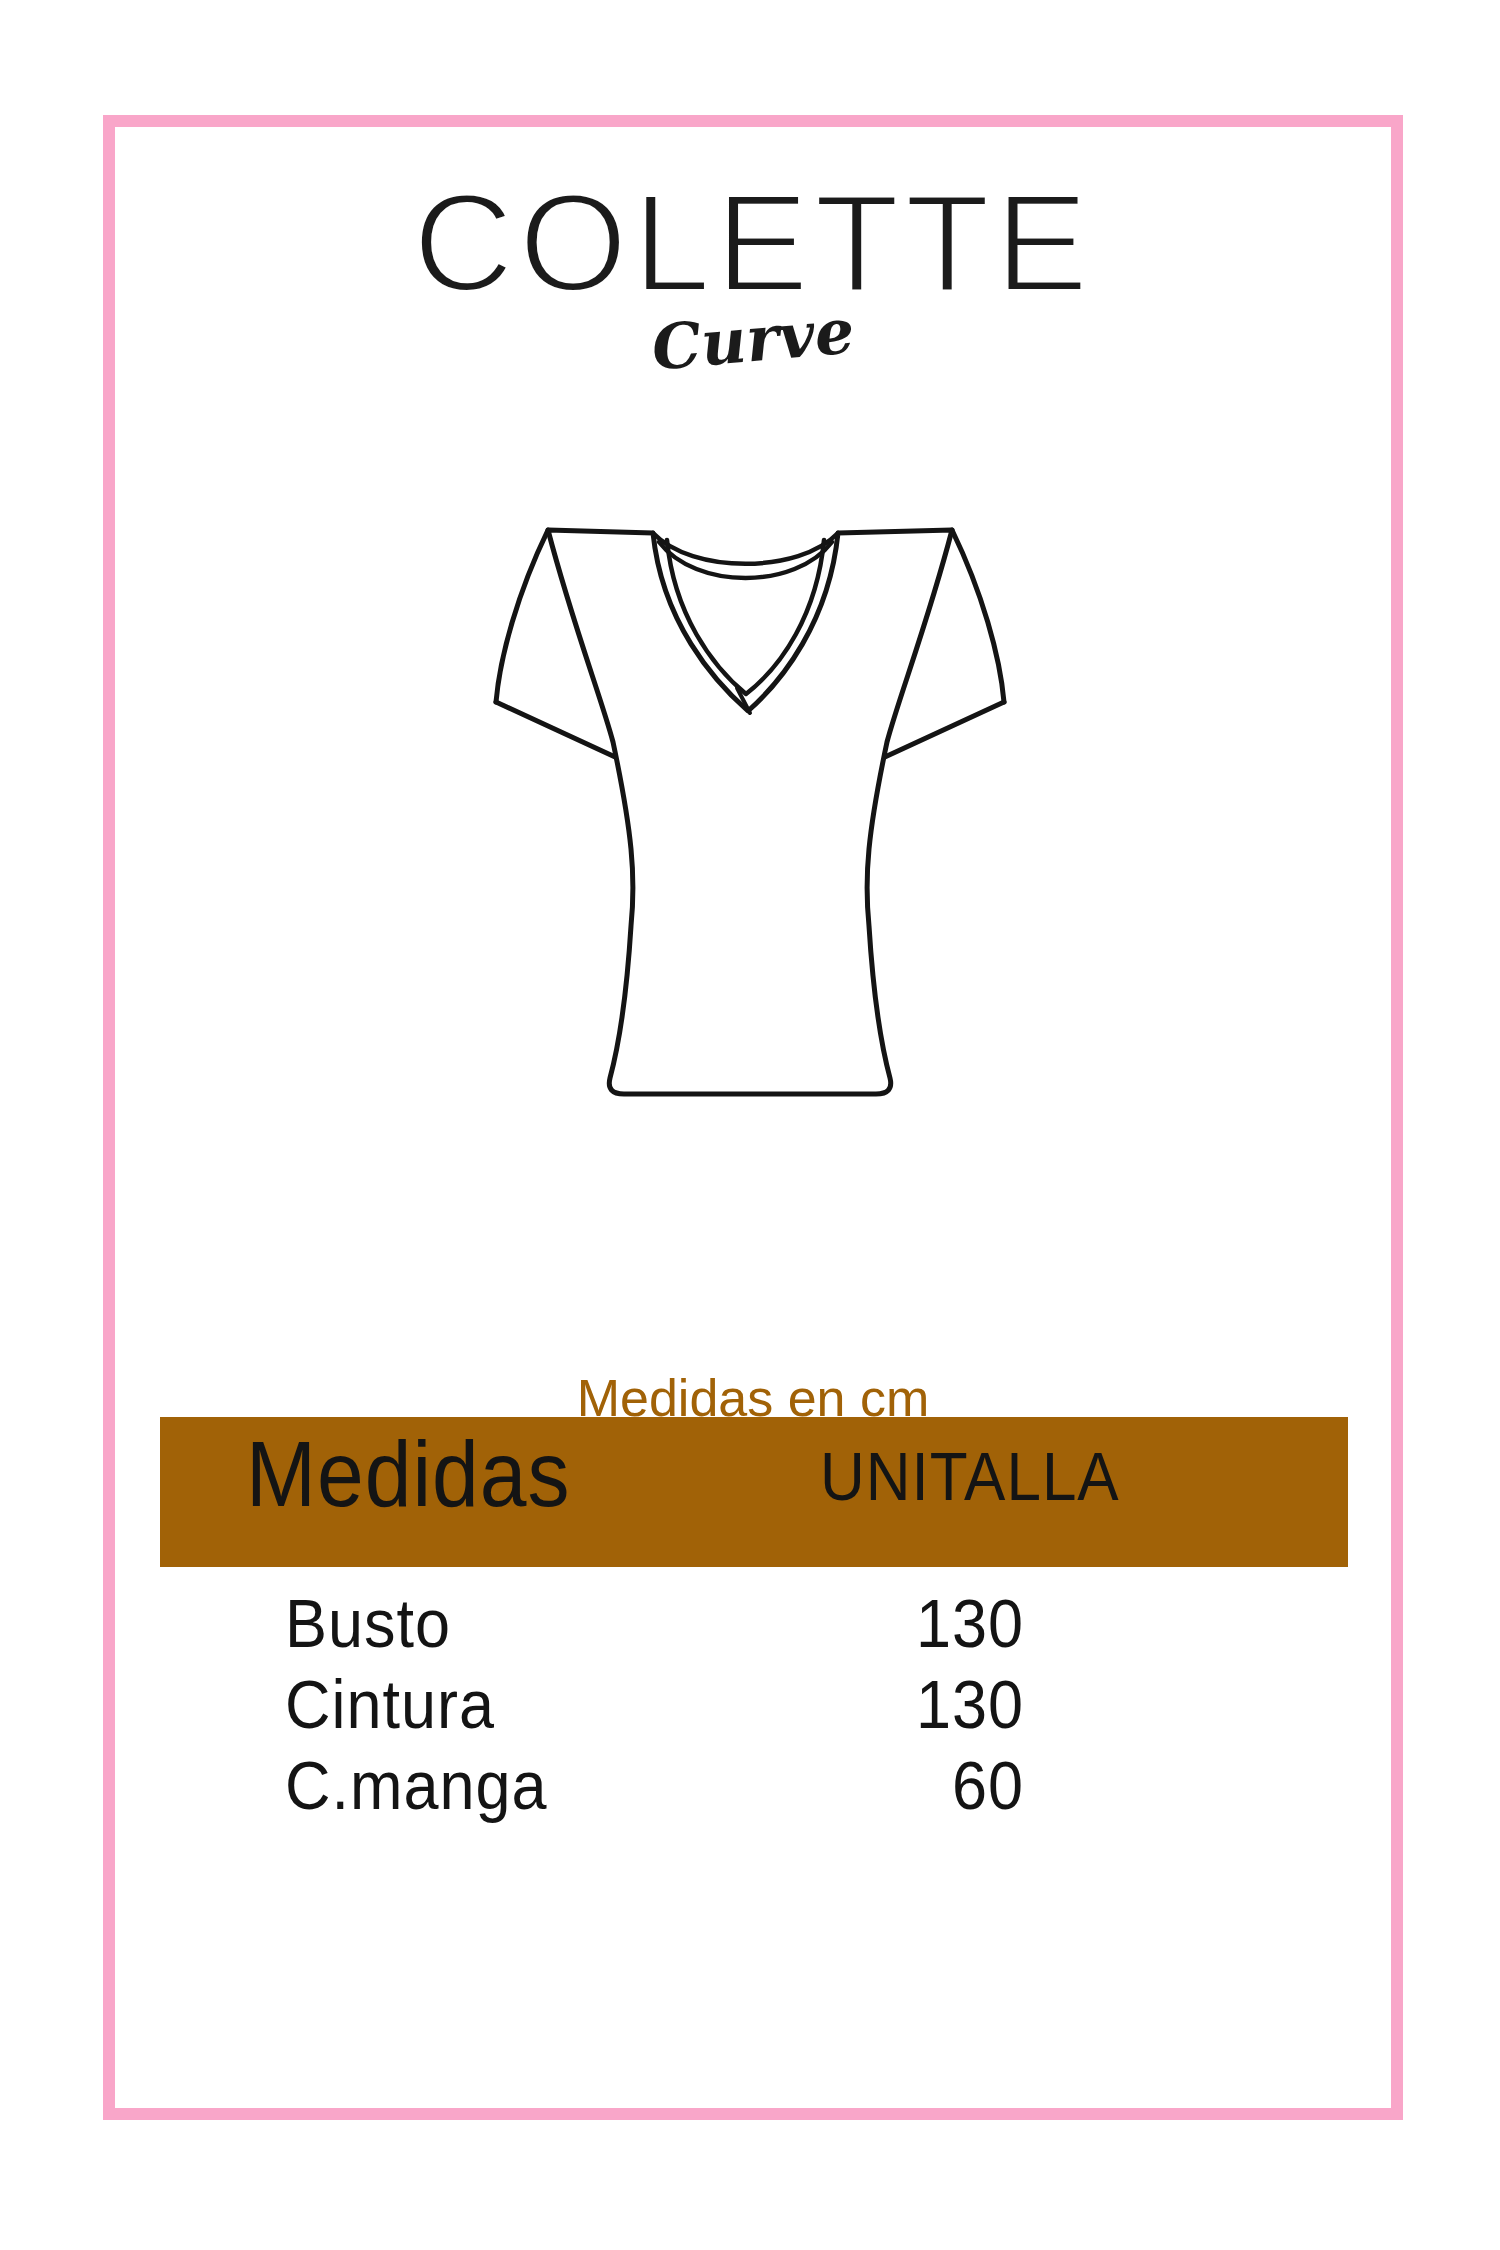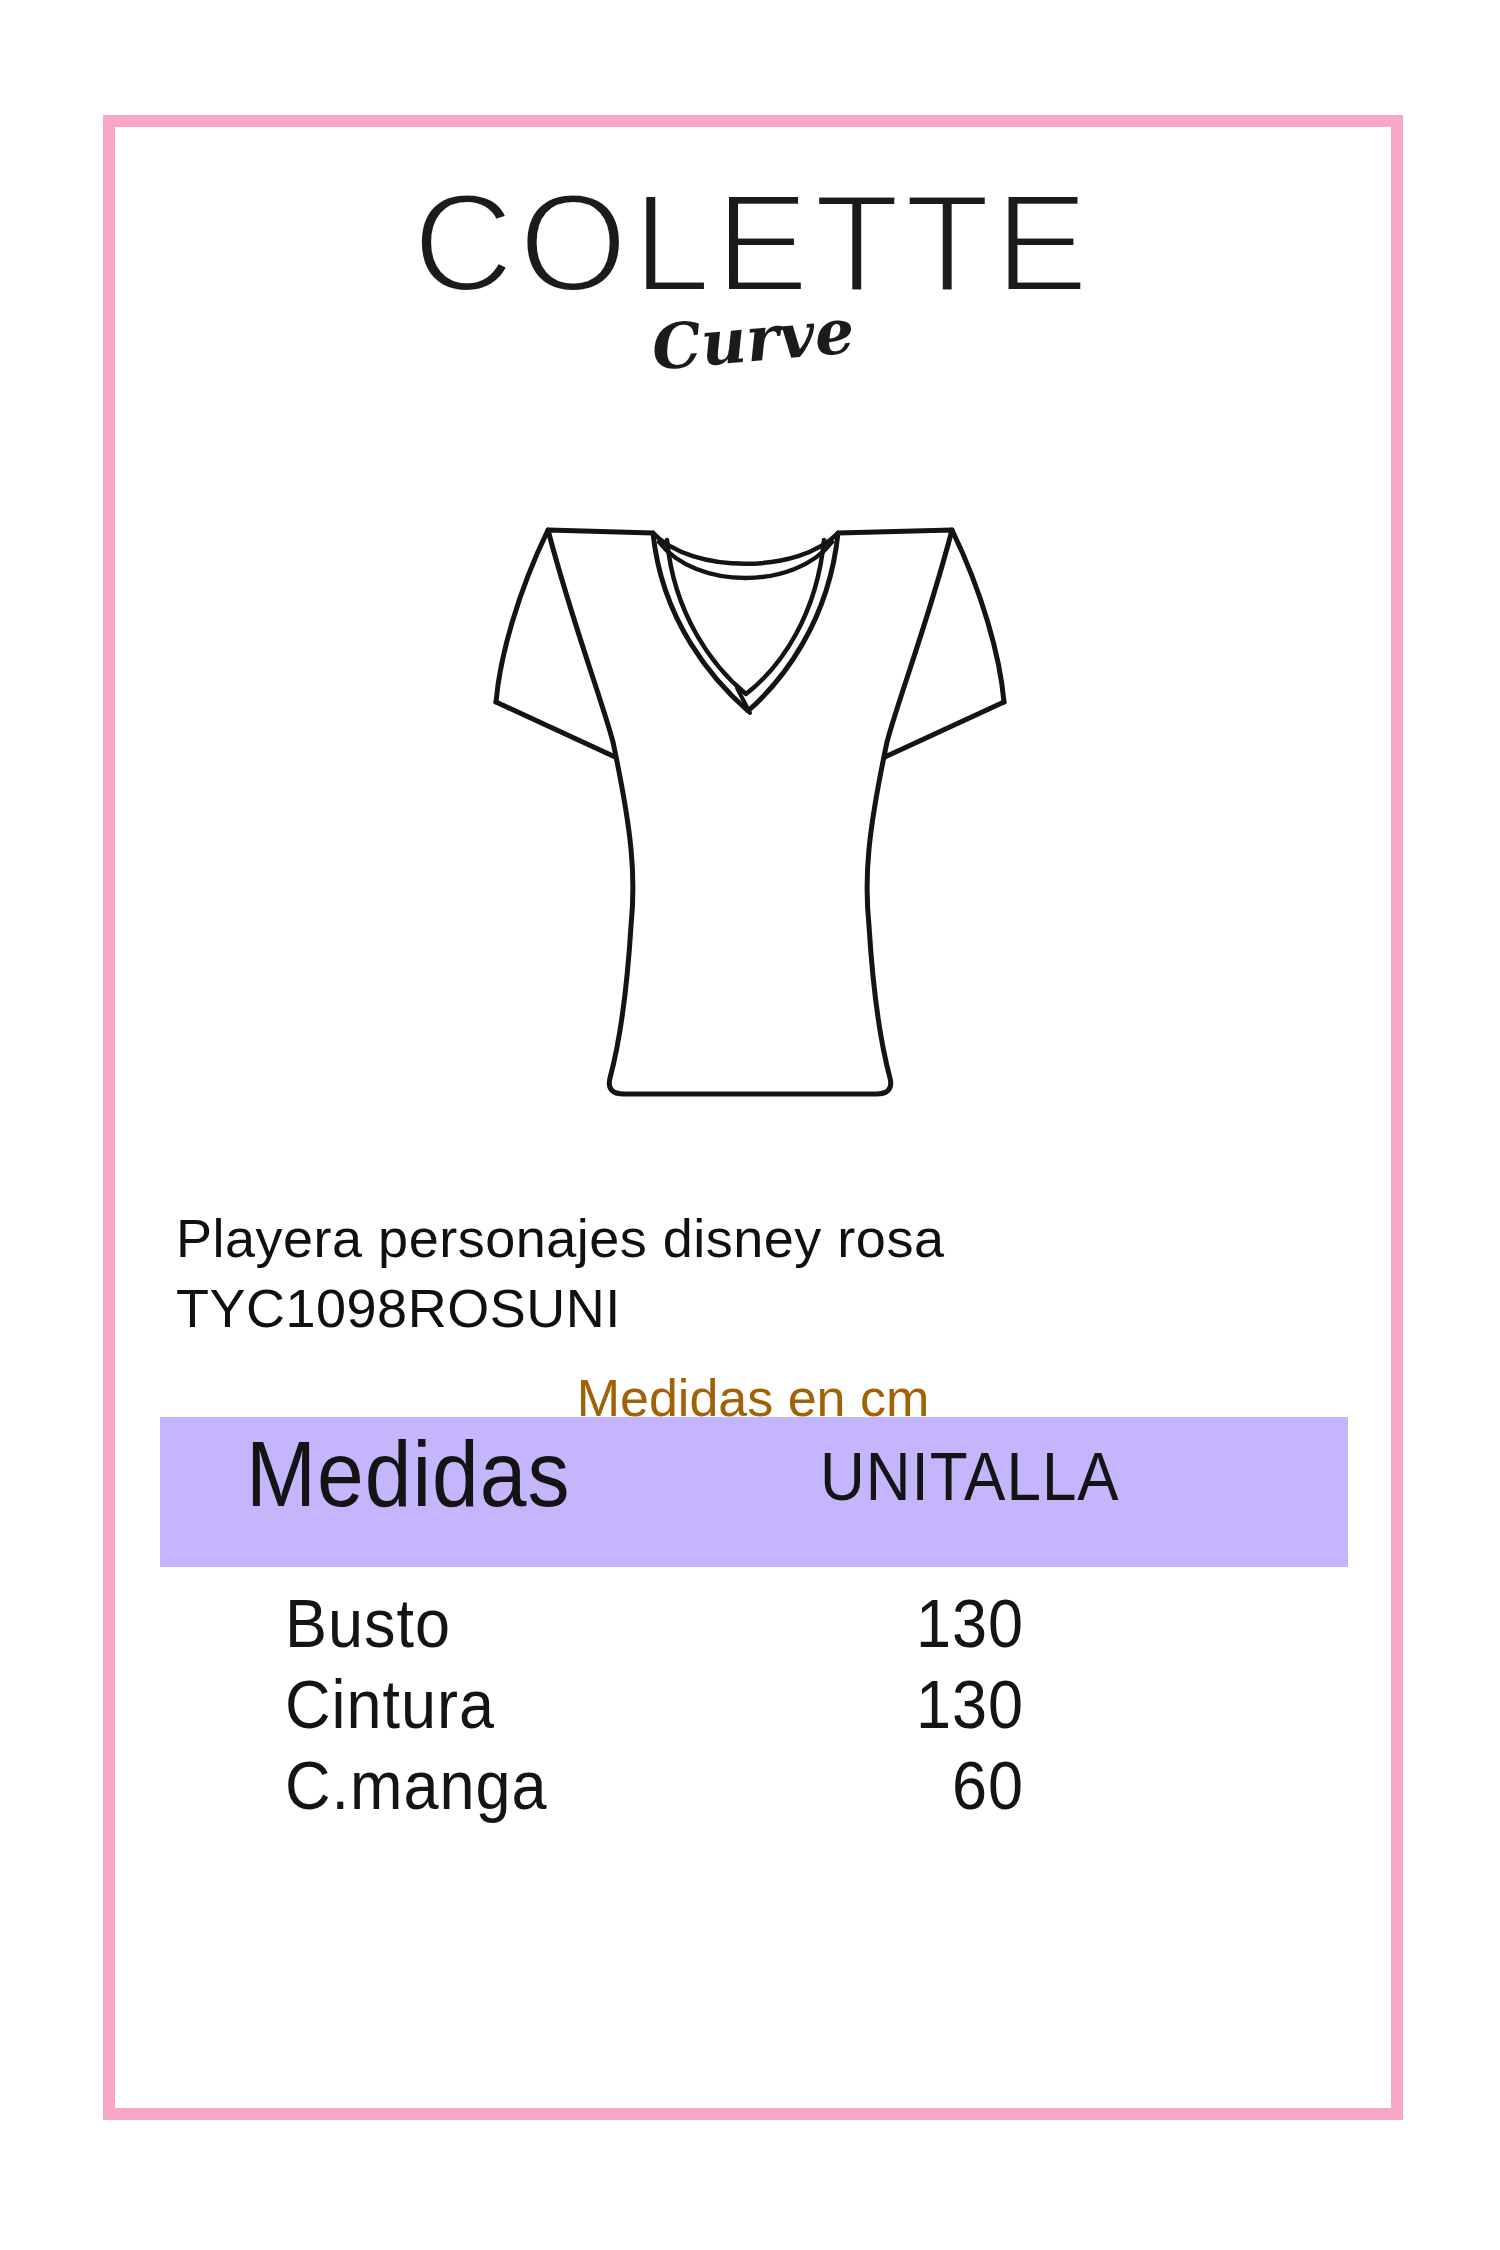--- a/index.html
+++ b/index.html
@@ -88,28 +88,24 @@
 
       <path stroke-width="4.5" d="M 353 53 C 392 94, 499 94, 538 53"></path>
       <path stroke-width="4.5" d="M 359 62 C 396 110, 495 110, 532 62"></path>
 
       <path stroke-width="4.5" d="M 367 60 C 374 134, 412 186, 446 214 C 482 186, 517 134, 524 60"></path>
 
       <path stroke-width="4" d="M 437 208 L 450 233"></path>
     </g>
   </svg>
 
-  <div class="title-block">
-    <div>Playera personajes disney rosa</div>
-    <div>TYC1098ROSUNI</div>
-  </div>
 
   <div class="units-note">Medidas en cm</div>
 
-  <div class="header-bar" style="background: #c4b5fd;">
+  <div class="header-bar" style="background: #a16207;">
     <span class="th-medidas hand">Medidas</span>
     <span class="th-unitalla hand">UNITALLA</span>
   </div>
 
   <div class="rows">
       <div class="trow">
         <span class="hand lbl">Busto</span>
         <span class="hand val">130</span>
       </div>
       <div class="trow">

